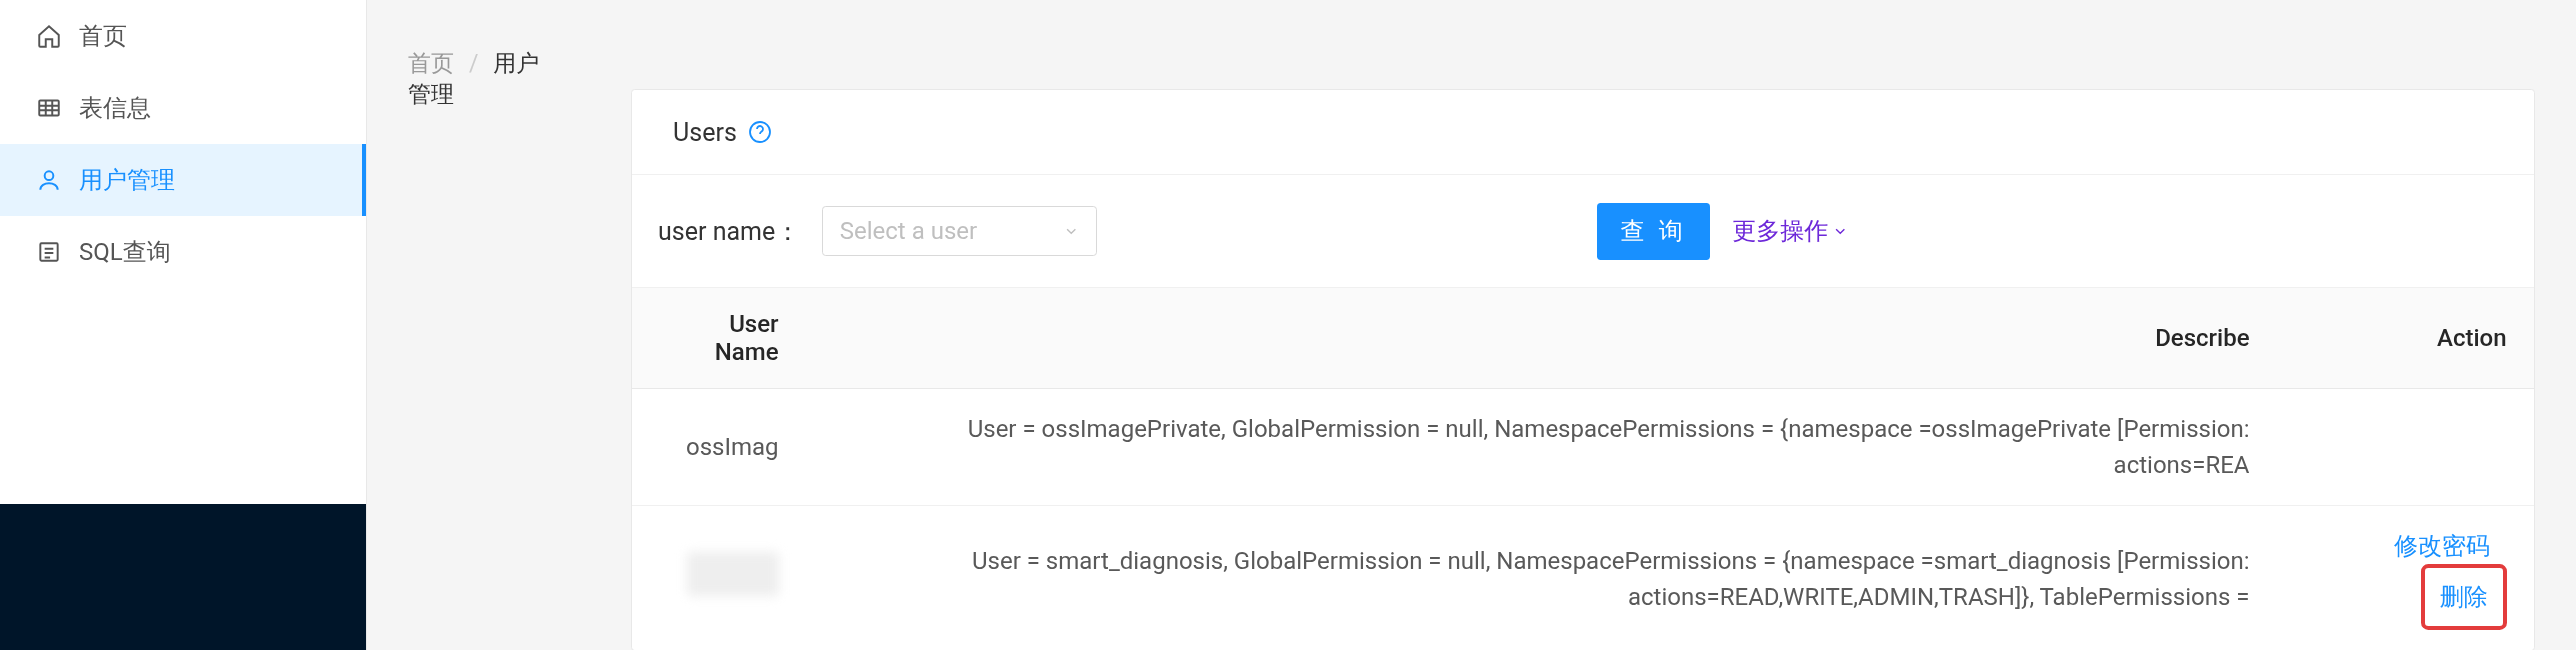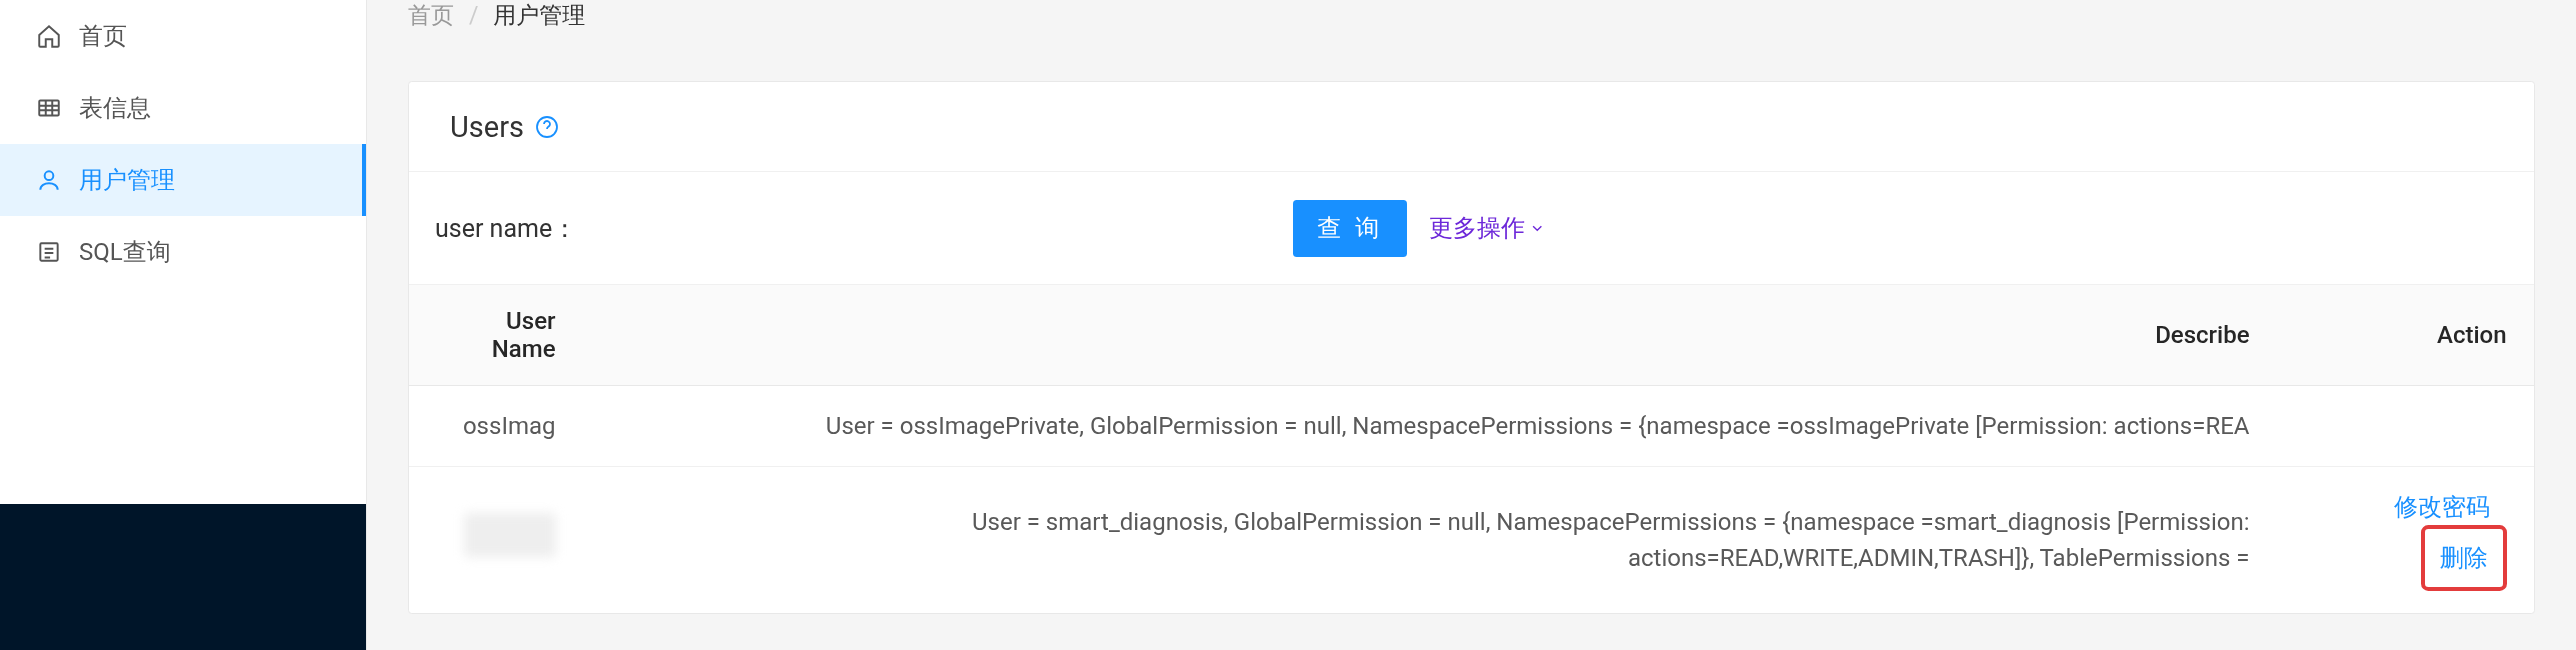--- a/index.html
+++ b/index.html
@@ -48,21 +48,22 @@
     .sidebar-spacer {
       flex: 1;
     }
     .sidebar-bottom {
       background: #001529;
       height: 147px;
     }
     .main {
       flex: 1;
       display: flex;
-      flex-direction: column;
+      flex-direction: row;
+      margin-top: 48px;
     }
     .breadcrumb {
       padding: 0 41px 9.2px 41px;
       color: #999;
       font-size: 23px;
     }
     .breadcrumb .crumb-sep {
       margin: 0 9.2px;
       color: #ccc;
     }
@@ -70,21 +71,21 @@
       color: #333;
     }
     .card {
       background: #fff;
       margin: 41px 41px 0 41px;
       border: 0.9px solid #e8e8e8;
       border-radius: 3.7px;
     }
     .card-title {
       padding: 27.5px 41px;
-      font-size: 29px;
+      font-size: 25px;
       color: #333;
       border-bottom: 0.9px solid #f0f0f0;
       display: flex;
       align-items: center;
     }
     .help-icon {
       color: #1890ff;
       margin-left: 11px;
       display: inline-flex;
     }
@@ -240,20 +241,28 @@
         <span class="help-icon">
           <svg width="24" height="24" viewBox="0 0 24 24" fill="none" stroke="currentColor" stroke-width="1.8">
               <circle cx="12" cy="12" r="10"></circle>
               <path d="M9 9a3 3 0 1 1 4.5 2.6c-.8.5-1.5 1-1.5 2.4M12 18h.01"></path>
             </svg>
         </span>
       </div>
 
       <div class="toolbar">
         <span class="toolbar-label">user name：</span>
+        <div class="select-box">
+          <span>Select a user</span>
+          <span class="select-chevron">
+            <svg width="16.5" height="16.5" viewBox="0 0 24 24" fill="none" stroke="currentColor" stroke-width="2">
+                <path d="M6 9l6 6 6-6"></path>
+              </svg>
+          </span>
+        </div>
         <div class="toolbar-gap"></div>
         <button class="btn-primary">查 询</button>
         <span class="more-link">
           <span>更多操作</span>
           <span class="more-chevron">
             <svg width="16.5" height="16.5" viewBox="0 0 24 24" fill="none" stroke="currentColor" stroke-width="2">
                 <path d="M6 9l6 6 6-6"></path>
               </svg>
           </span>
         </span>

